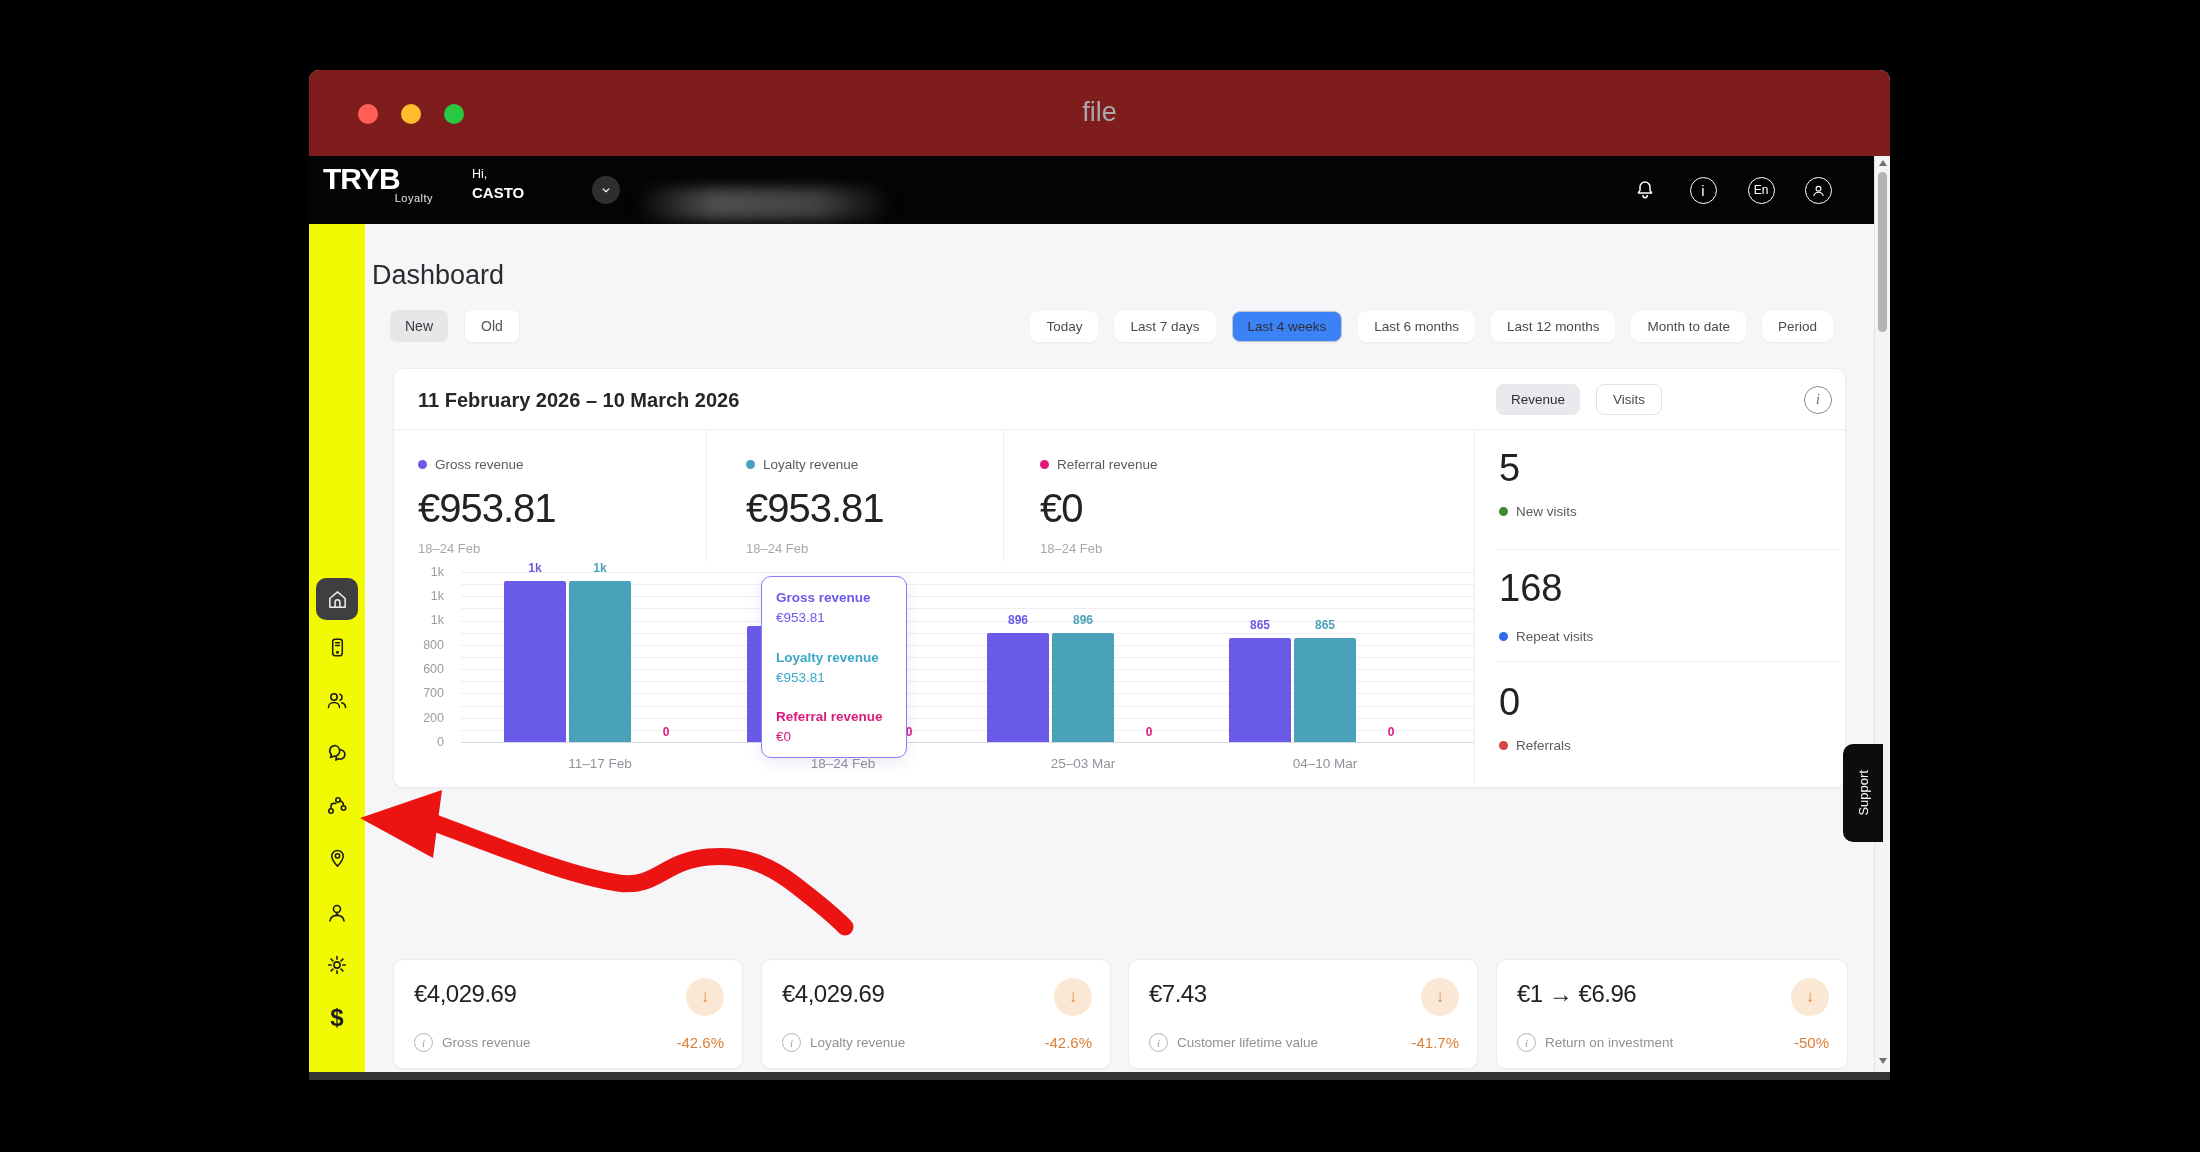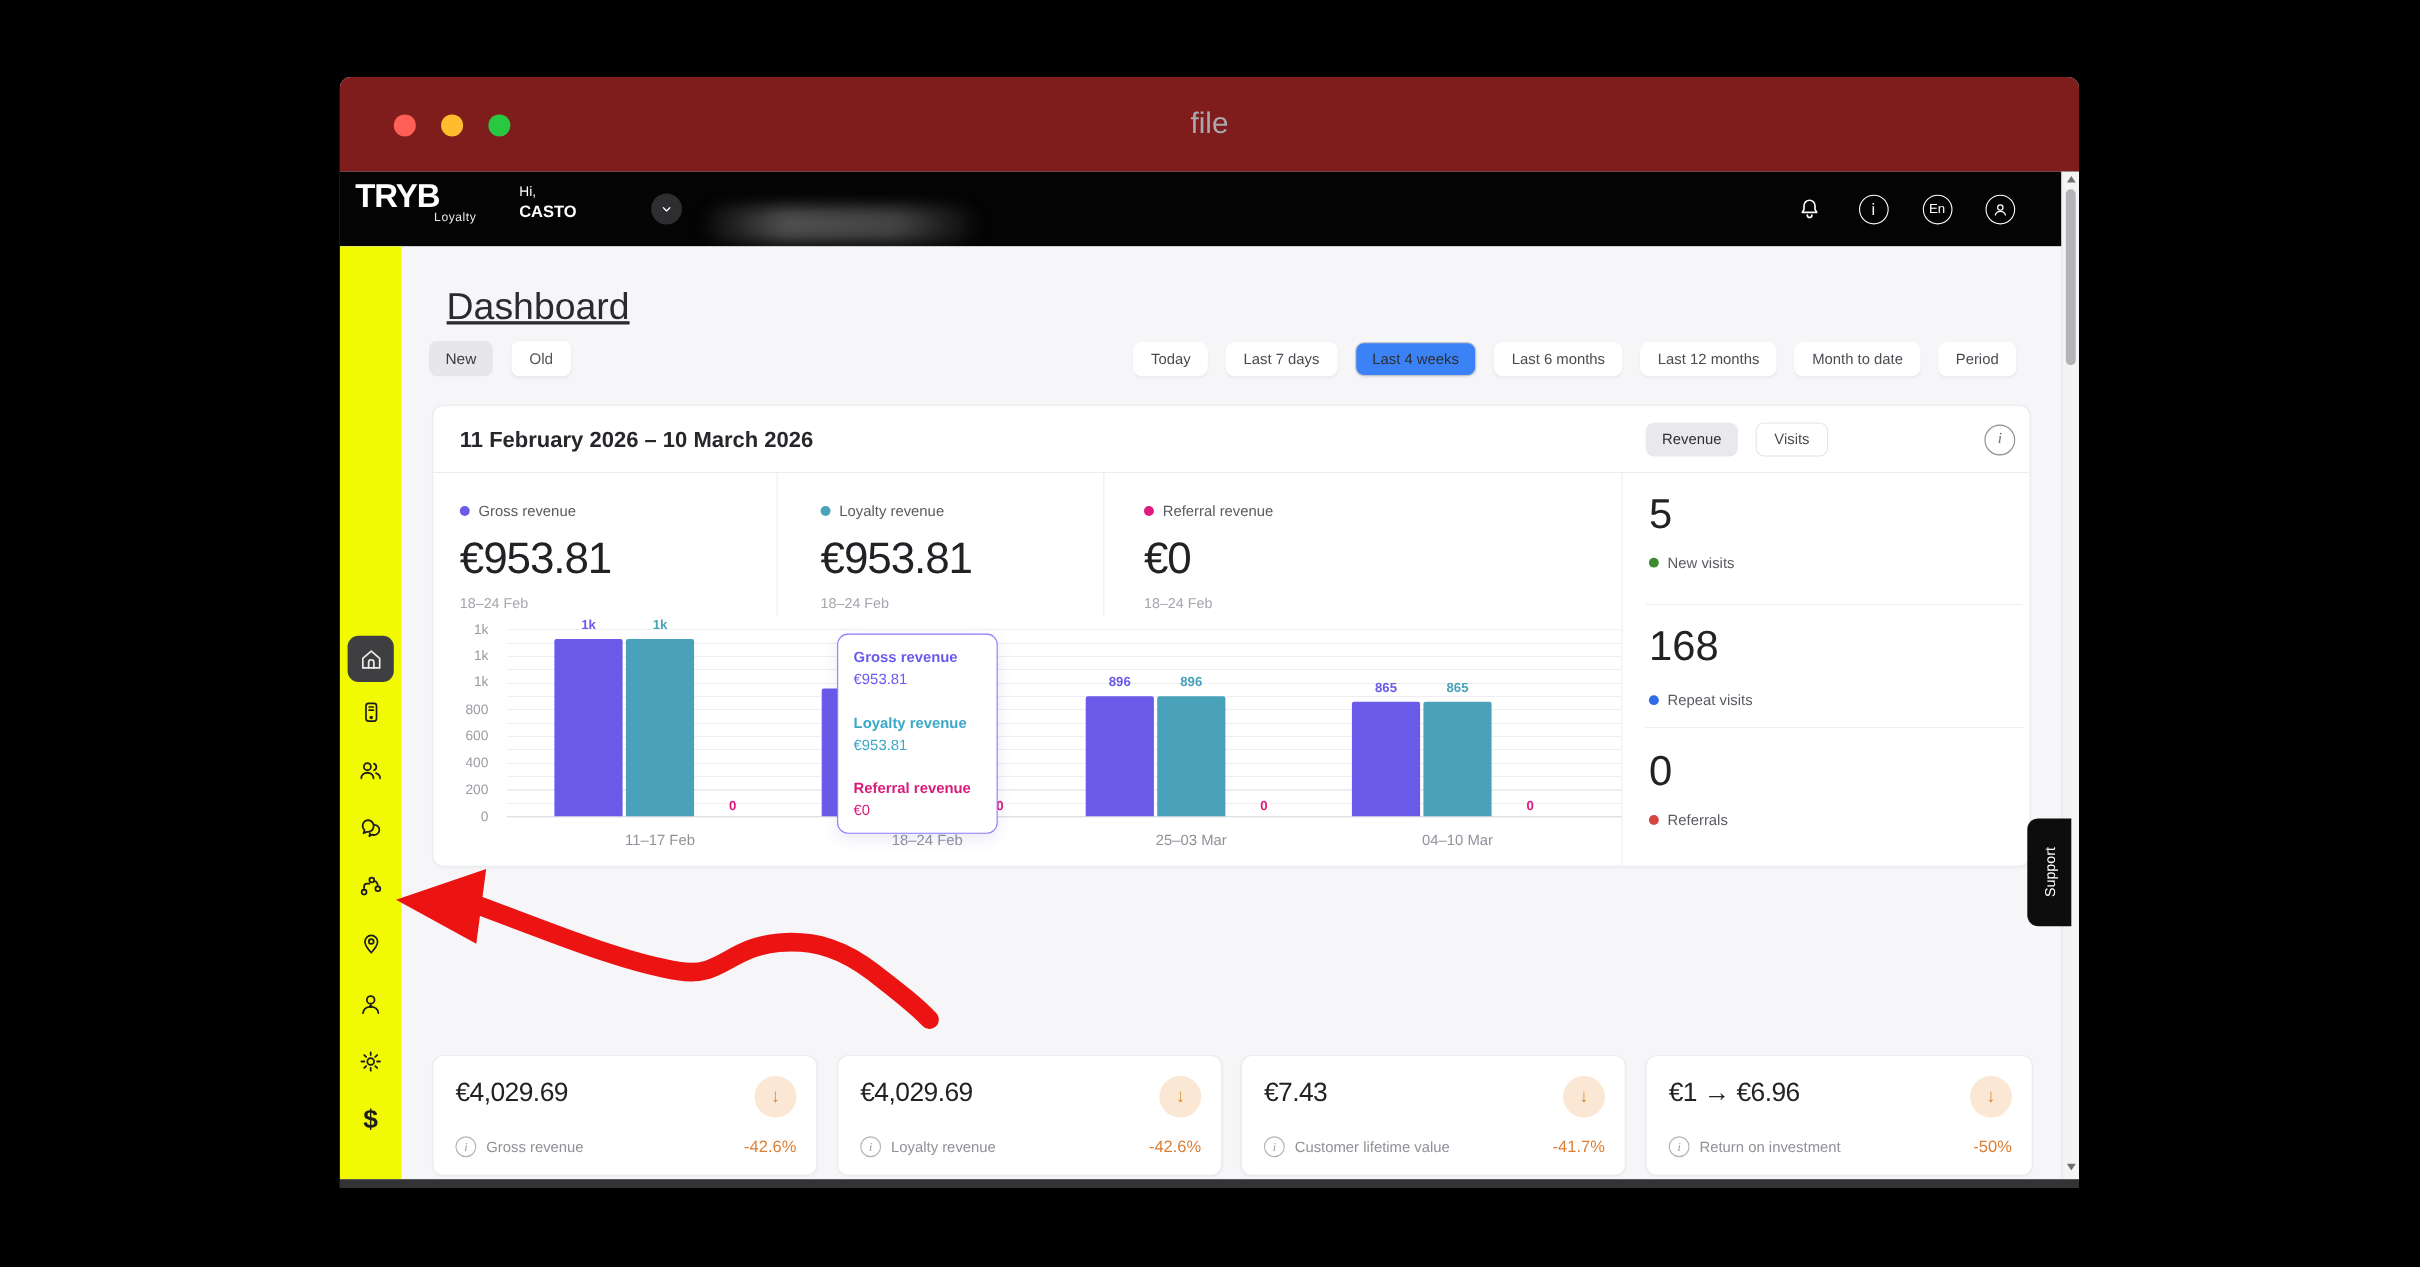--- a/index.html
+++ b/index.html
@@ -43,21 +43,21 @@
 
   
   .scrollbar{position:absolute;right:0;top:-68px;width:16px;height:916px;background:#f4f4f4;border-left:1px solid #e3e3e3;box-sizing:border-box;}
   .sb-thumb{position:absolute;left:3px;top:16px;width:9px;height:160px;border-radius:5px;background:#b3b3b8;}
   .sb-up{position:absolute;left:4px;top:4px;width:0;height:0;border-left:4px solid transparent;border-right:4px solid transparent;border-bottom:6px solid #6f6f73;}
   .sb-down{position:absolute;left:4px;bottom:8px;width:0;height:0;border-left:4px solid transparent;border-right:4px solid transparent;border-top:6px solid #6f6f73;}
 
   .bottom-strip{position:absolute;left:0;bottom:-8px;width:100%;height:8px;background:#333336;}
 
   
-  .h1{position:absolute;left:97px;top:36px;font-size:34px;font-weight:500;color:#2a2a2f;text-decoration:underline;}
+  .h1{position:absolute;left:63px;top:36px;font-size:27px;font-weight:500;color:#2a2a2f;}
   .toggle-btn{position:absolute;top:86px;height:32px;border-radius:7px;font-size:14px;color:#3a3a40;display:flex;align-items:center;justify-content:center;box-sizing:border-box;}
   .tg-new{left:81px;width:58px;background:#e7e7ea;}
   .tg-old{left:156px;width:54px;background:#fff;box-shadow:0 1px 3px rgba(20,20,40,.08);color:#55555c;}
 
   .tabs{position:absolute;right:57px;top:87px;display:flex;gap:16px;}
   .tab{height:31px;padding:0 15px;background:#fff;border:1px solid #fff;border-radius:8px;font-size:13.5px;color:#4a4a52;display:flex;align-items:center;box-shadow:0 1px 2px rgba(20,20,40,.05);box-sizing:border-box;white-space:nowrap;}
   .tab.sel{background:#3b82f6;border:1px solid #c4c4cc;color:#2e2e34;}
 
   
   .card{position:absolute;background:#fff;border:1px solid #ececef;border-radius:10px;box-sizing:border-box;box-shadow:0 1px 2px rgba(16,24,40,.04);}
@@ -276,21 +276,21 @@
           <div class="stat-val">€0</div>
           <div class="stat-period">18–24 Feb</div>
         </div>
 
         <div class="ylabels">
           <span class="ylab" style="top:-7px;">1k</span>
           <span class="ylab" style="top:17px;">1k</span>
           <span class="ylab" style="top:41px;">1k</span>
           <span class="ylab" style="top:66px;">800</span>
           <span class="ylab" style="top:90px;">600</span>
-          <span class="ylab" style="top:114px;">400</span>
+          <span class="ylab" style="top:114px;">700</span>
           <span class="ylab" style="top:139px;">200</span>
           <span class="ylab" style="top:163px;">0</span>
         </div>
 
         <div class="plot">
 
           <div class="bar-group" style="left:43px;">
             <div class="bar-cell" style="left:0;">
               <div class="bar-label" style="bottom: calc(95% + 6px); color: rgb(106, 90, 232);">1k</div>
               <div class="bar" style="height: 95%; background-color: rgb(106, 90, 232);"></div>

